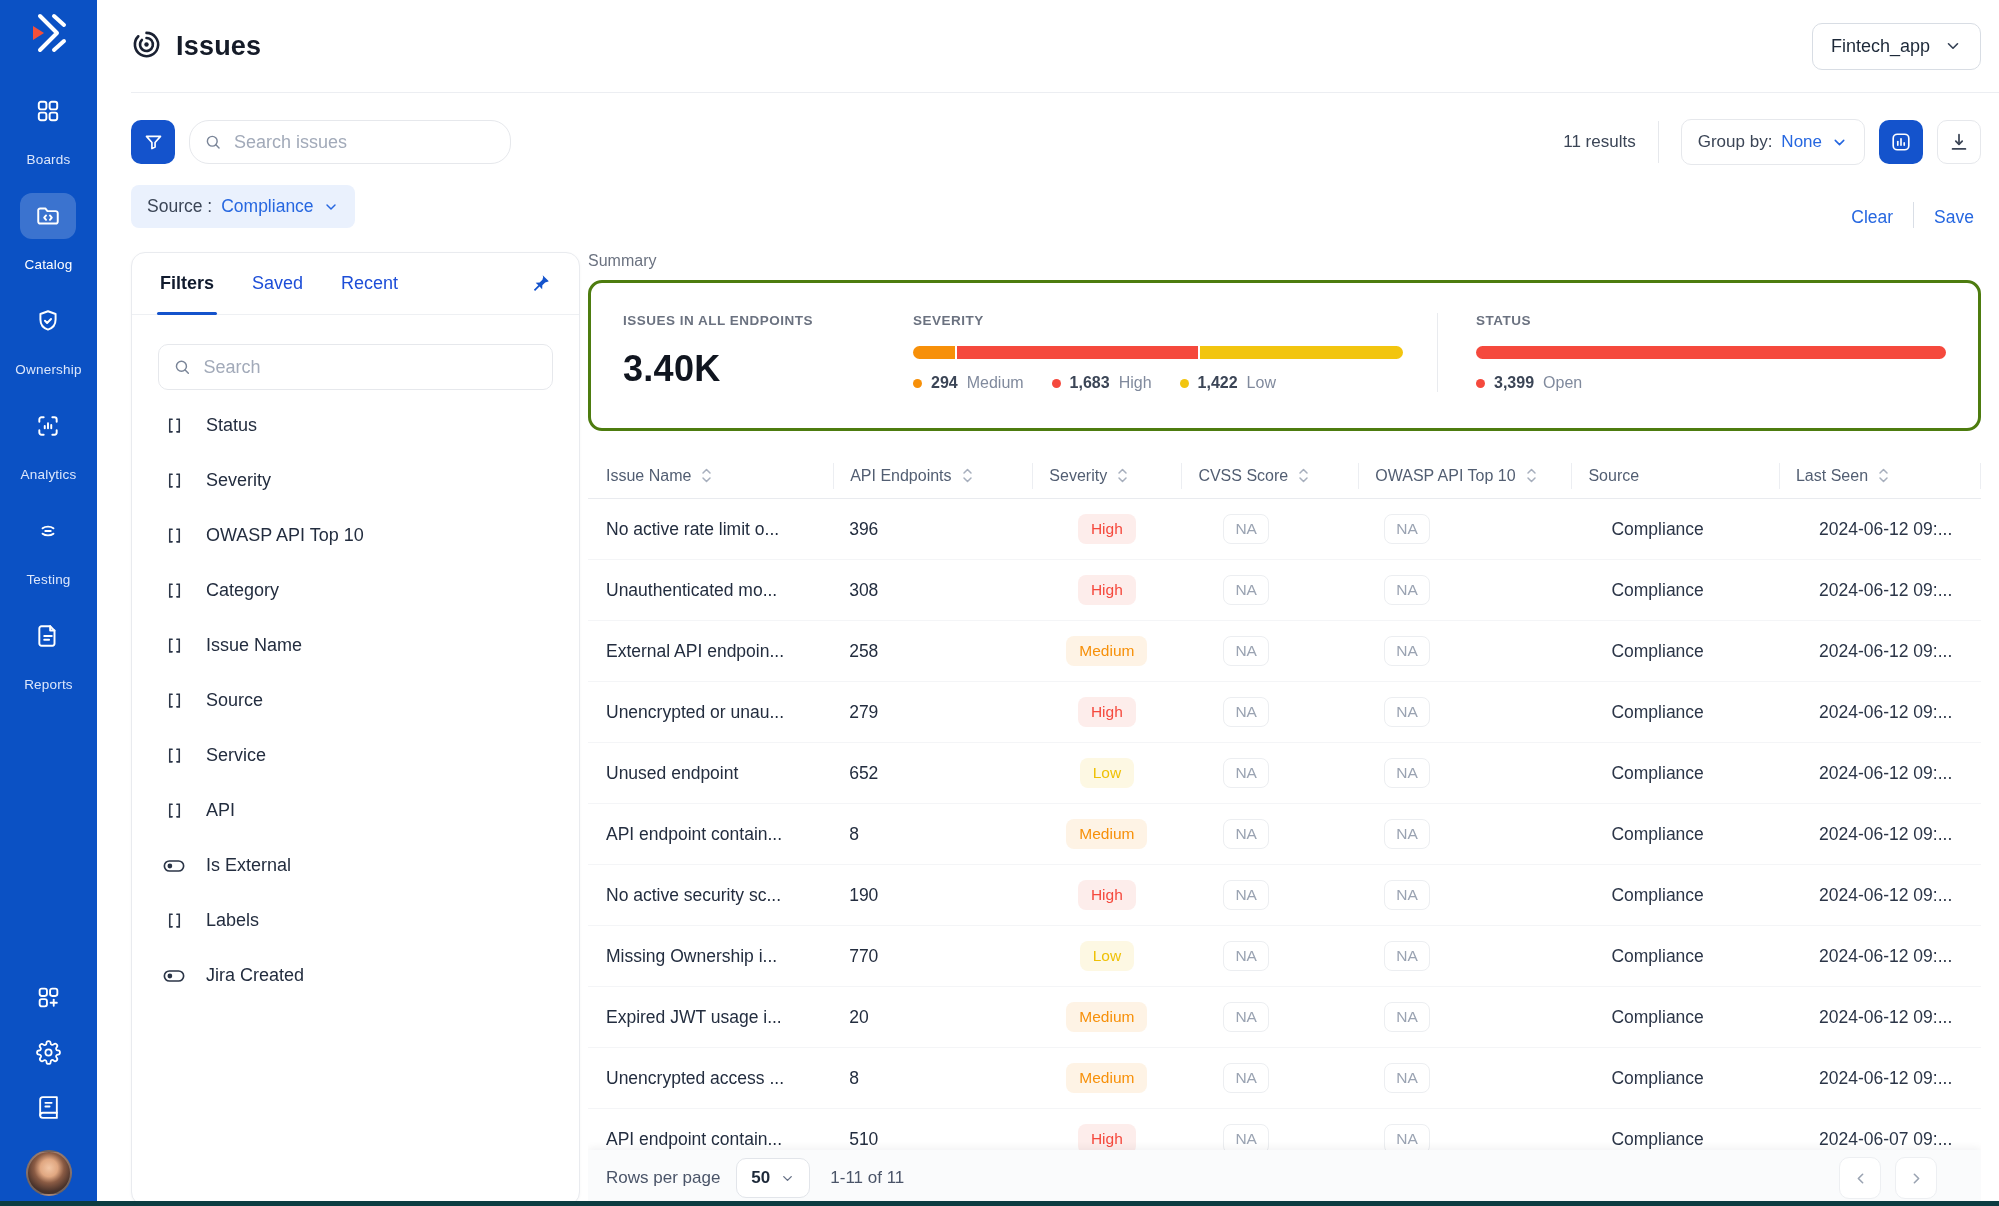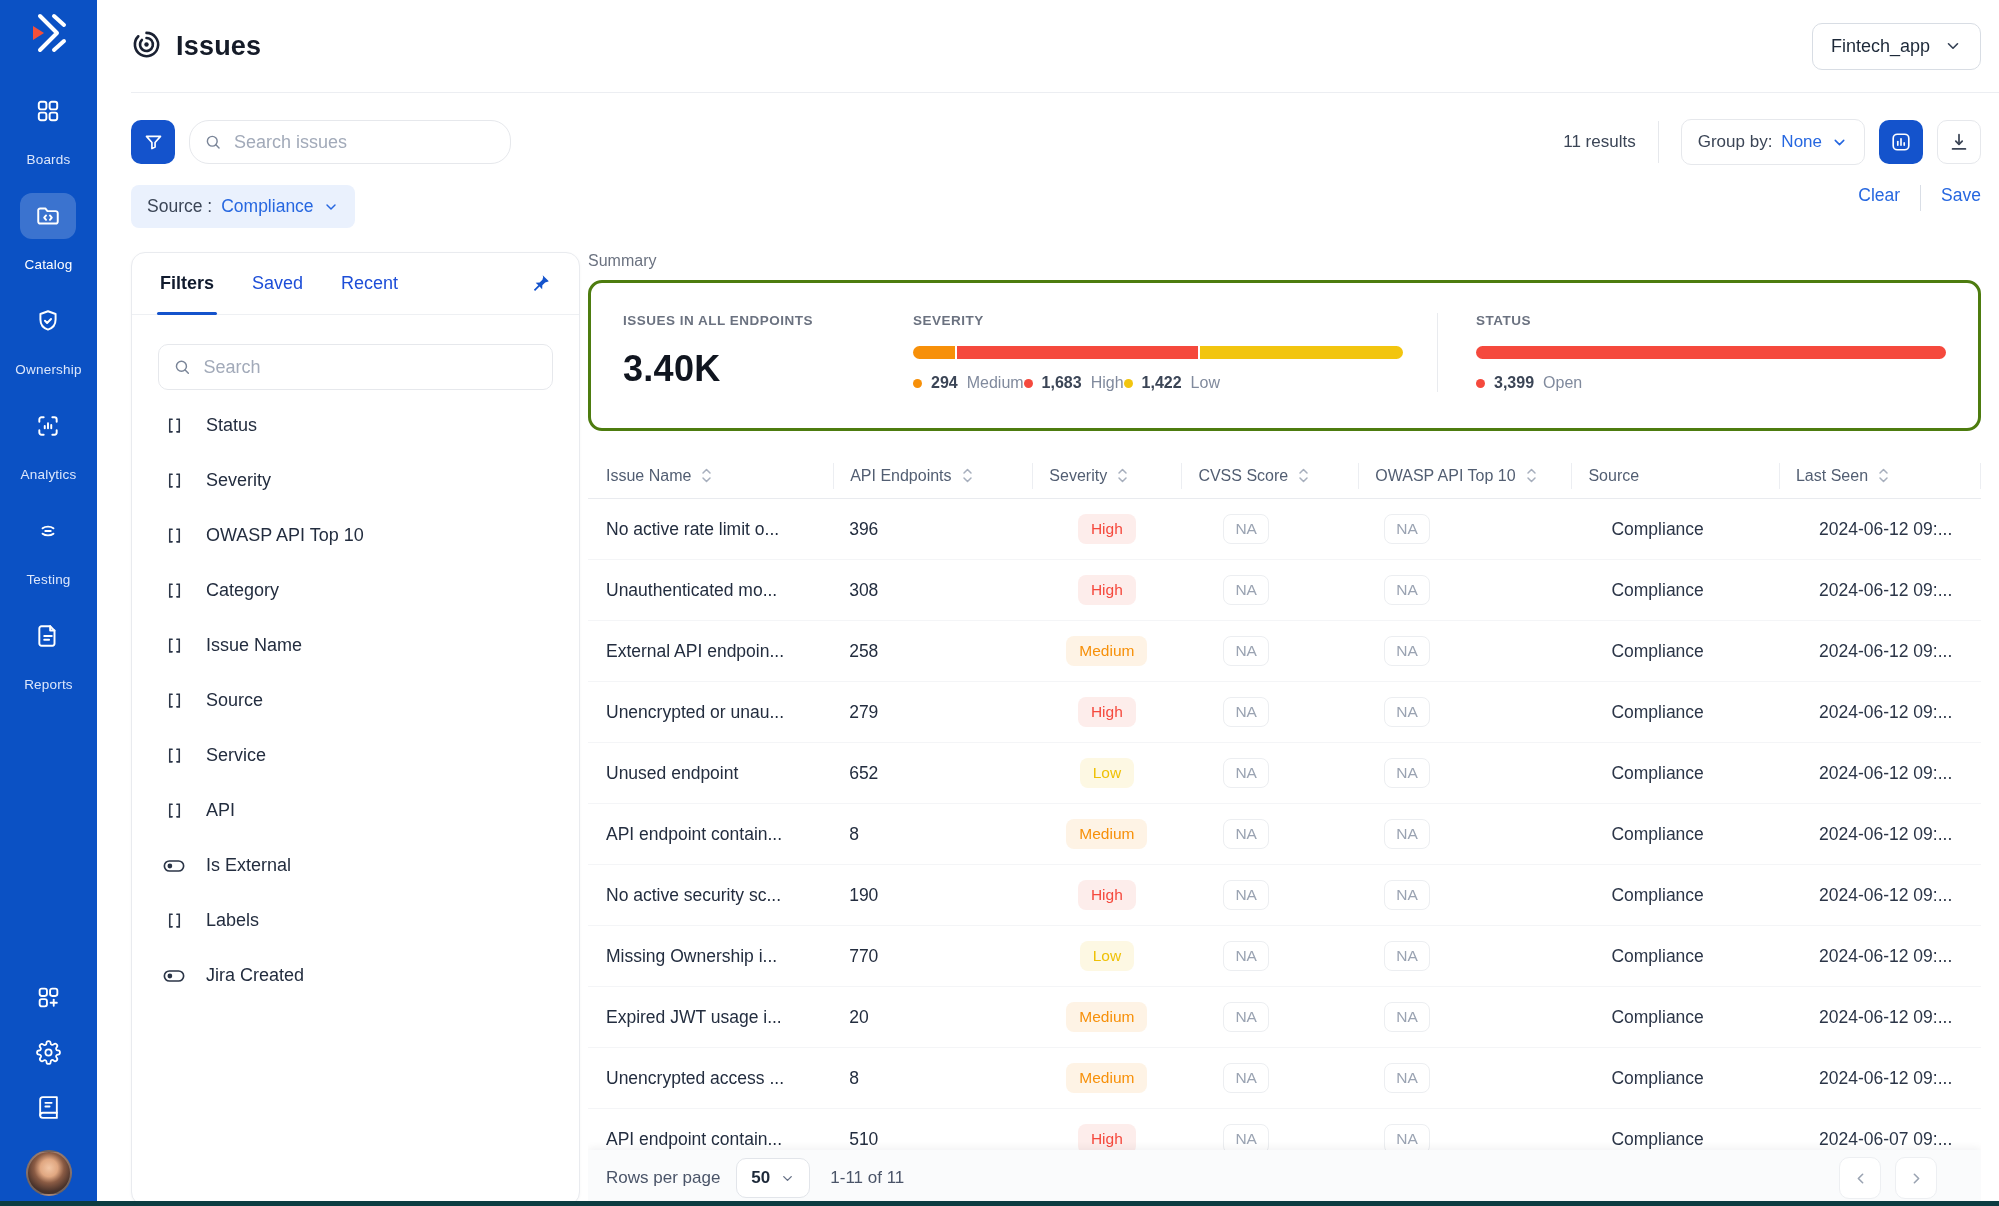--- a/index.html
+++ b/index.html
@@ -47,21 +47,21 @@
   .results { font-size:17px; color:#3B4556; }
   .vdiv { width:1px; height:42px; background:#E6E8EC; margin:0 8px; }
   .groupby { display:flex; align-items:center; gap:9px; height:46px; padding:0 16px; border:1px solid #E6E8EC;
     border-radius:10px; background:#fff; font-size:17px; font-family:inherit; cursor:pointer; }
   .gb-label { color:#3B4556; }
   .gb-value { color:#2667E0; }
   .icon-btn { width:44px; height:44px; border-radius:10px; display:flex; align-items:center; justify-content:center;
     border:1px solid #E6E8EC; background:#fff; cursor:pointer; }
   .icon-btn.primary { background:#1453CC; border:none; }
 
-  .chip-row { display:flex; align-items:flex-start; padding:20px 18px 0 34px; }
+  .chip-row { display:flex; align-items:flex-end; padding:20px 25px 0 34px; }
   .chip { display:flex; align-items:center; gap:9px; background:#EAF1FD; border-radius:8px; padding:11px 16px;
     font-size:17.5px; cursor:pointer; }
   .chip-label { color:#3B4556; }
   .chip-value { color:#2667E0; }
   .link { color:#2667E0; font-size:17.5px; cursor:pointer; text-decoration:none; }
   .vdiv2 { width:1px; height:26px; background:#D9DEE6; margin:0 20px; }
 
   .content { flex:1; min-height:0; display:flex; gap:8px; padding:24px 18px 0 34px; }
 
   
@@ -84,21 +84,21 @@
   .issues-col { flex:1; min-width:0; display:flex; flex-direction:column; position:relative; overflow:hidden; }
   .summary-label { font-size:16px; color:#6B7280; margin-bottom:10px; }
   .summary-card { border:3px solid #4d7c0f; border-radius:14px; background:#fff; padding:30px 32px 36px; display:flex; }
   .sum-endpoints { width:290px; flex-shrink:0; }
   .sum-label { font-size:13.5px; font-weight:700; color:#6B7280; letter-spacing:.5px; }
   .sum-value { font-size:36px; font-weight:700; color:#10151F; margin-top:20px; letter-spacing:.3px; }
   .sum-severity { flex:1; padding-right:30px; min-width:0; }
   .bar { display:flex; height:13px; border-radius:7px; overflow:hidden; margin-top:18px; gap:2px; }
   .bar-seg { height:100%; }
   .bar-seg.single { flex:1; }
-  .legend { display:flex; margin-top:15px; align-items:center; }
+  .legend { display:flex; gap:28px; margin-top:15px; align-items:center; }
   .legend-item { display:flex; align-items:center; gap:9px; font-size:16px; }
   .dot { width:9px; height:9px; border-radius:50%; flex-shrink:0; }
   .legend-count { color:#3B4556; font-weight:700; }
   .legend-name { color:#808A9D; }
   .sum-div { width:1px; background:#E9EBEF; margin:0 38px 0 4px; }
   .sum-status { width:470px; flex-shrink:0; }
 
   
   .table { margin-top:22px; display:flex; flex-direction:column; flex:1; min-height:0; }
   .t-head, .t-row { display:grid; grid-template-columns:17.6% 14.3% 10.7% 12.7% 15.3% 14.9% 14.5%; align-items:center; }

